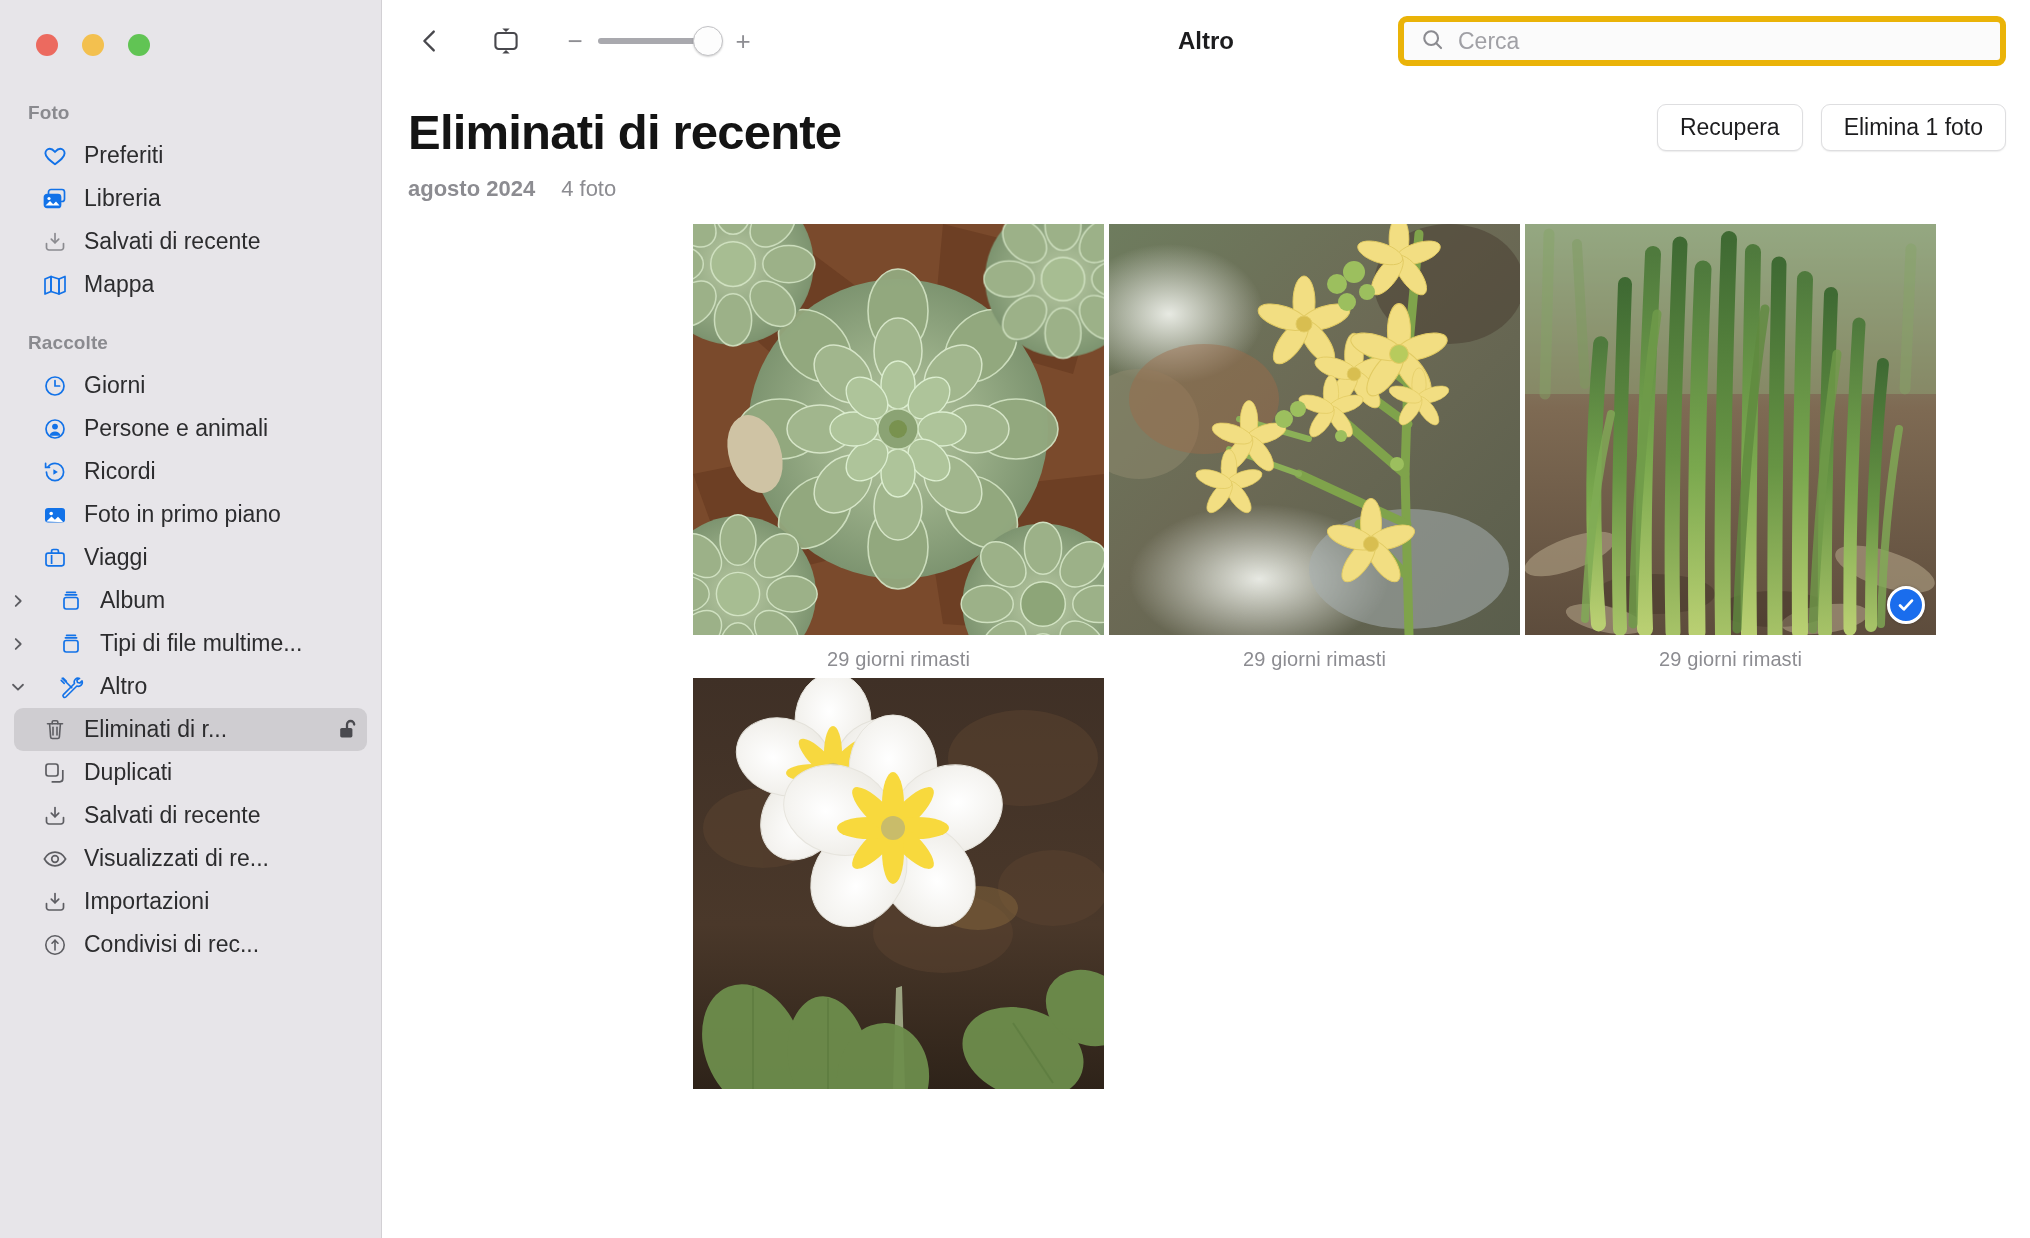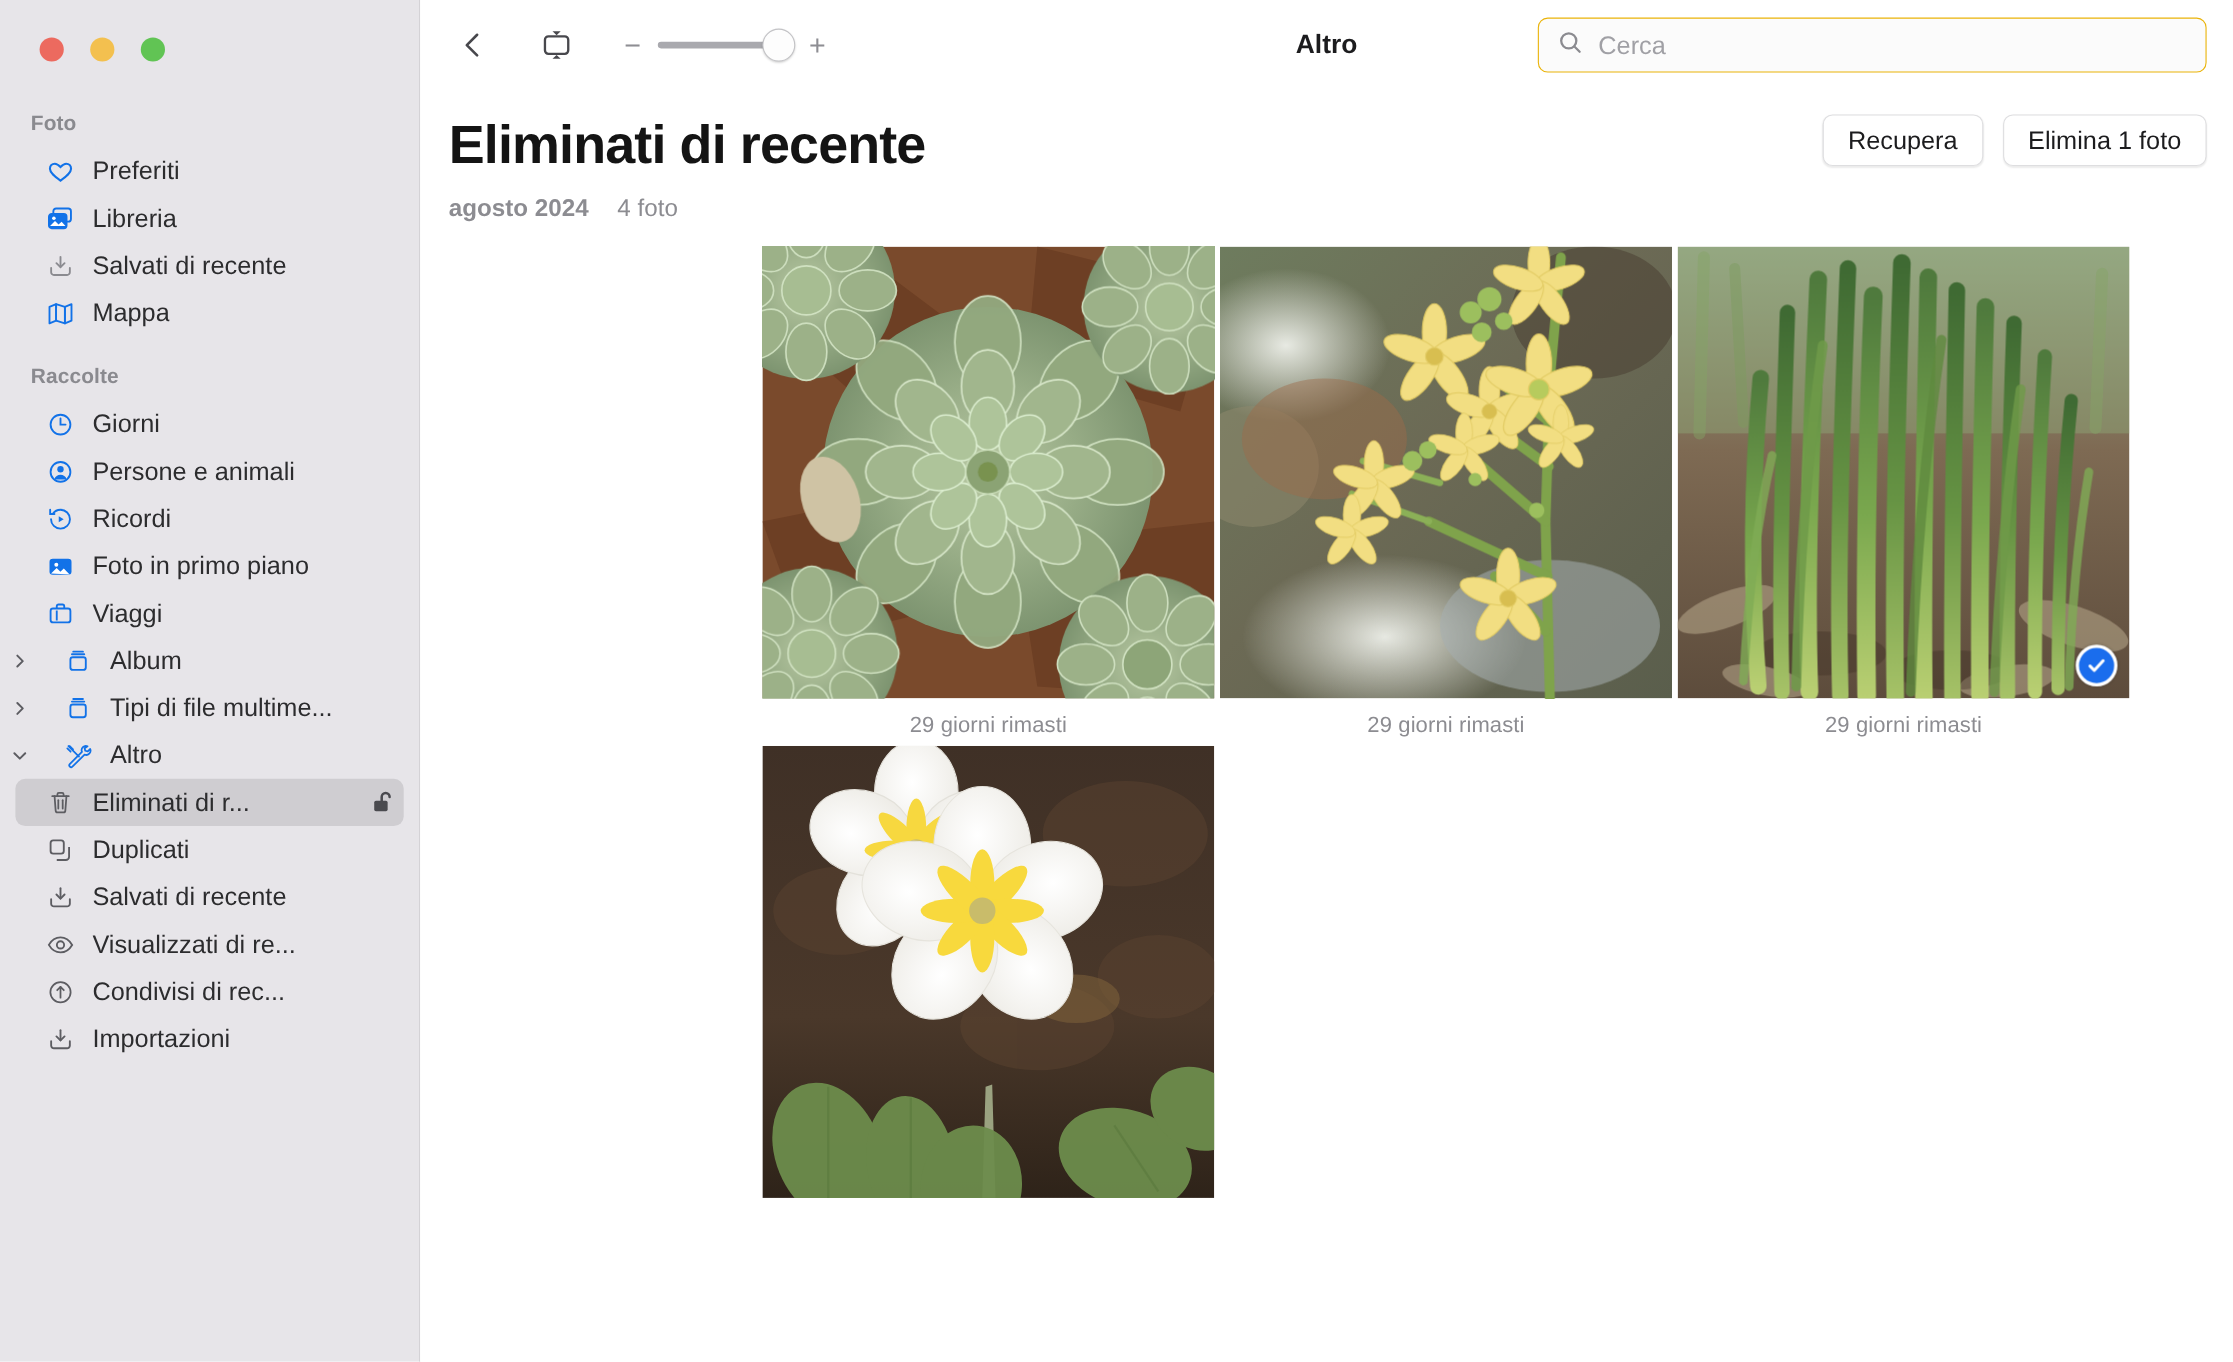--- a/index.html
+++ b/index.html
@@ -77,21 +77,21 @@
     background: #fdfdfd; border: 1px solid #c3c3c6;
     box-shadow: 0 1px 2px rgba(0,0,0,0.18);
   }
   .tb-title {
     position: absolute; left: 50%; top: 50%; transform: translate(-50%,-50%);
     font-size: 24px; font-weight: 700; color: #1c1c1e; white-space: nowrap;
   }
   .search-box {
     position: absolute; right: 24px; top: 50%; transform: translateY(-50%);
     width: 608px; height: 50px; background: #fbfbfb;
-    border: 1px solid #eab308; border-radius: 9px;
+    border: 6px solid #eab308; border-radius: 9px;
     display: flex; align-items: center; padding: 0 16px; gap: 13px;
   }
   .search-ph { font-size: 23px; color: #a0a0a5; }
 
   .content-header { padding: 22px 24px 0 26px; position: relative; }
   .page-title { font-size: 49px; font-weight: 700; color: #141414; letter-spacing: -0.8px; }
   .submeta { display: flex; align-items: baseline; gap: 26px; margin-top: 16px; }
   .submeta-date { font-size: 22px; font-weight: 700; color: #8c8c91; }
   .submeta-count { font-size: 22px; color: #8c8c91; }
 
@@ -335,38 +335,38 @@
           <svg viewBox="0 0 26 26" width="26" height="26" fill="none" stroke="#5d5d62" stroke-width="1.7">
             <path d="M2.4 13c2.6-4.5 6.3-6.8 10.6-6.8S20.9 8.5 23.6 13c-2.7 4.5-6.3 6.8-10.6 6.8S5 17.5 2.4 13z"></path>
             <circle cx="13" cy="13" r="3.3"></circle>
           </svg>
         </span>
         <span class="sb-label">Visualizzati di re...</span>
       </div>
 
       <div class="sb-item sub">
         <span class="sb-icon">
+          <svg viewBox="0 0 26 26" width="26" height="26" fill="none" stroke="#5d5d62" stroke-width="1.7" stroke-linecap="round">
+            <path d="M4.5 14.5v4a2.5 2.5 0 002.5 2.5h12a2.5 2.5 0 002.5-2.5v-4"></path>
+            <path d="M13 4.5v9"></path>
+              <path d="M9.3 10.2L13 13.9l3.7-3.7"></path>
+          </svg>
+        </span>
+        <span class="sb-label">Importazioni</span>
+      </div>
+
+      <div class="sb-item sub">
+        <span class="sb-icon">
           <svg viewBox="0 0 26 26" width="26" height="26" fill="none" stroke="#5d5d62" stroke-width="1.6" stroke-linecap="round" stroke-linejoin="round">
             <circle cx="13" cy="13" r="9.2"></circle>
             <path d="M13 18V8.2"></path>
               <path d="M10 11.2L13 8.2l3 3"></path>
           </svg>
         </span>
         <span class="sb-label">Condivisi di rec...</span>
-      </div>
-
-      <div class="sb-item sub">
-        <span class="sb-icon">
-          <svg viewBox="0 0 26 26" width="26" height="26" fill="none" stroke="#5d5d62" stroke-width="1.7" stroke-linecap="round">
-            <path d="M4.5 14.5v4a2.5 2.5 0 002.5 2.5h12a2.5 2.5 0 002.5-2.5v-4"></path>
-            <path d="M13 4.5v9"></path>
-              <path d="M9.3 10.2L13 13.9l3.7-3.7"></path>
-          </svg>
-        </span>
-        <span class="sb-label">Importazioni</span>
       </div>
 
       <div class="sb-spacer"></div>
     </div>
   </aside>
 
   <section class="main">
 
     <div class="toolbar">
       <div class="tb-back">

